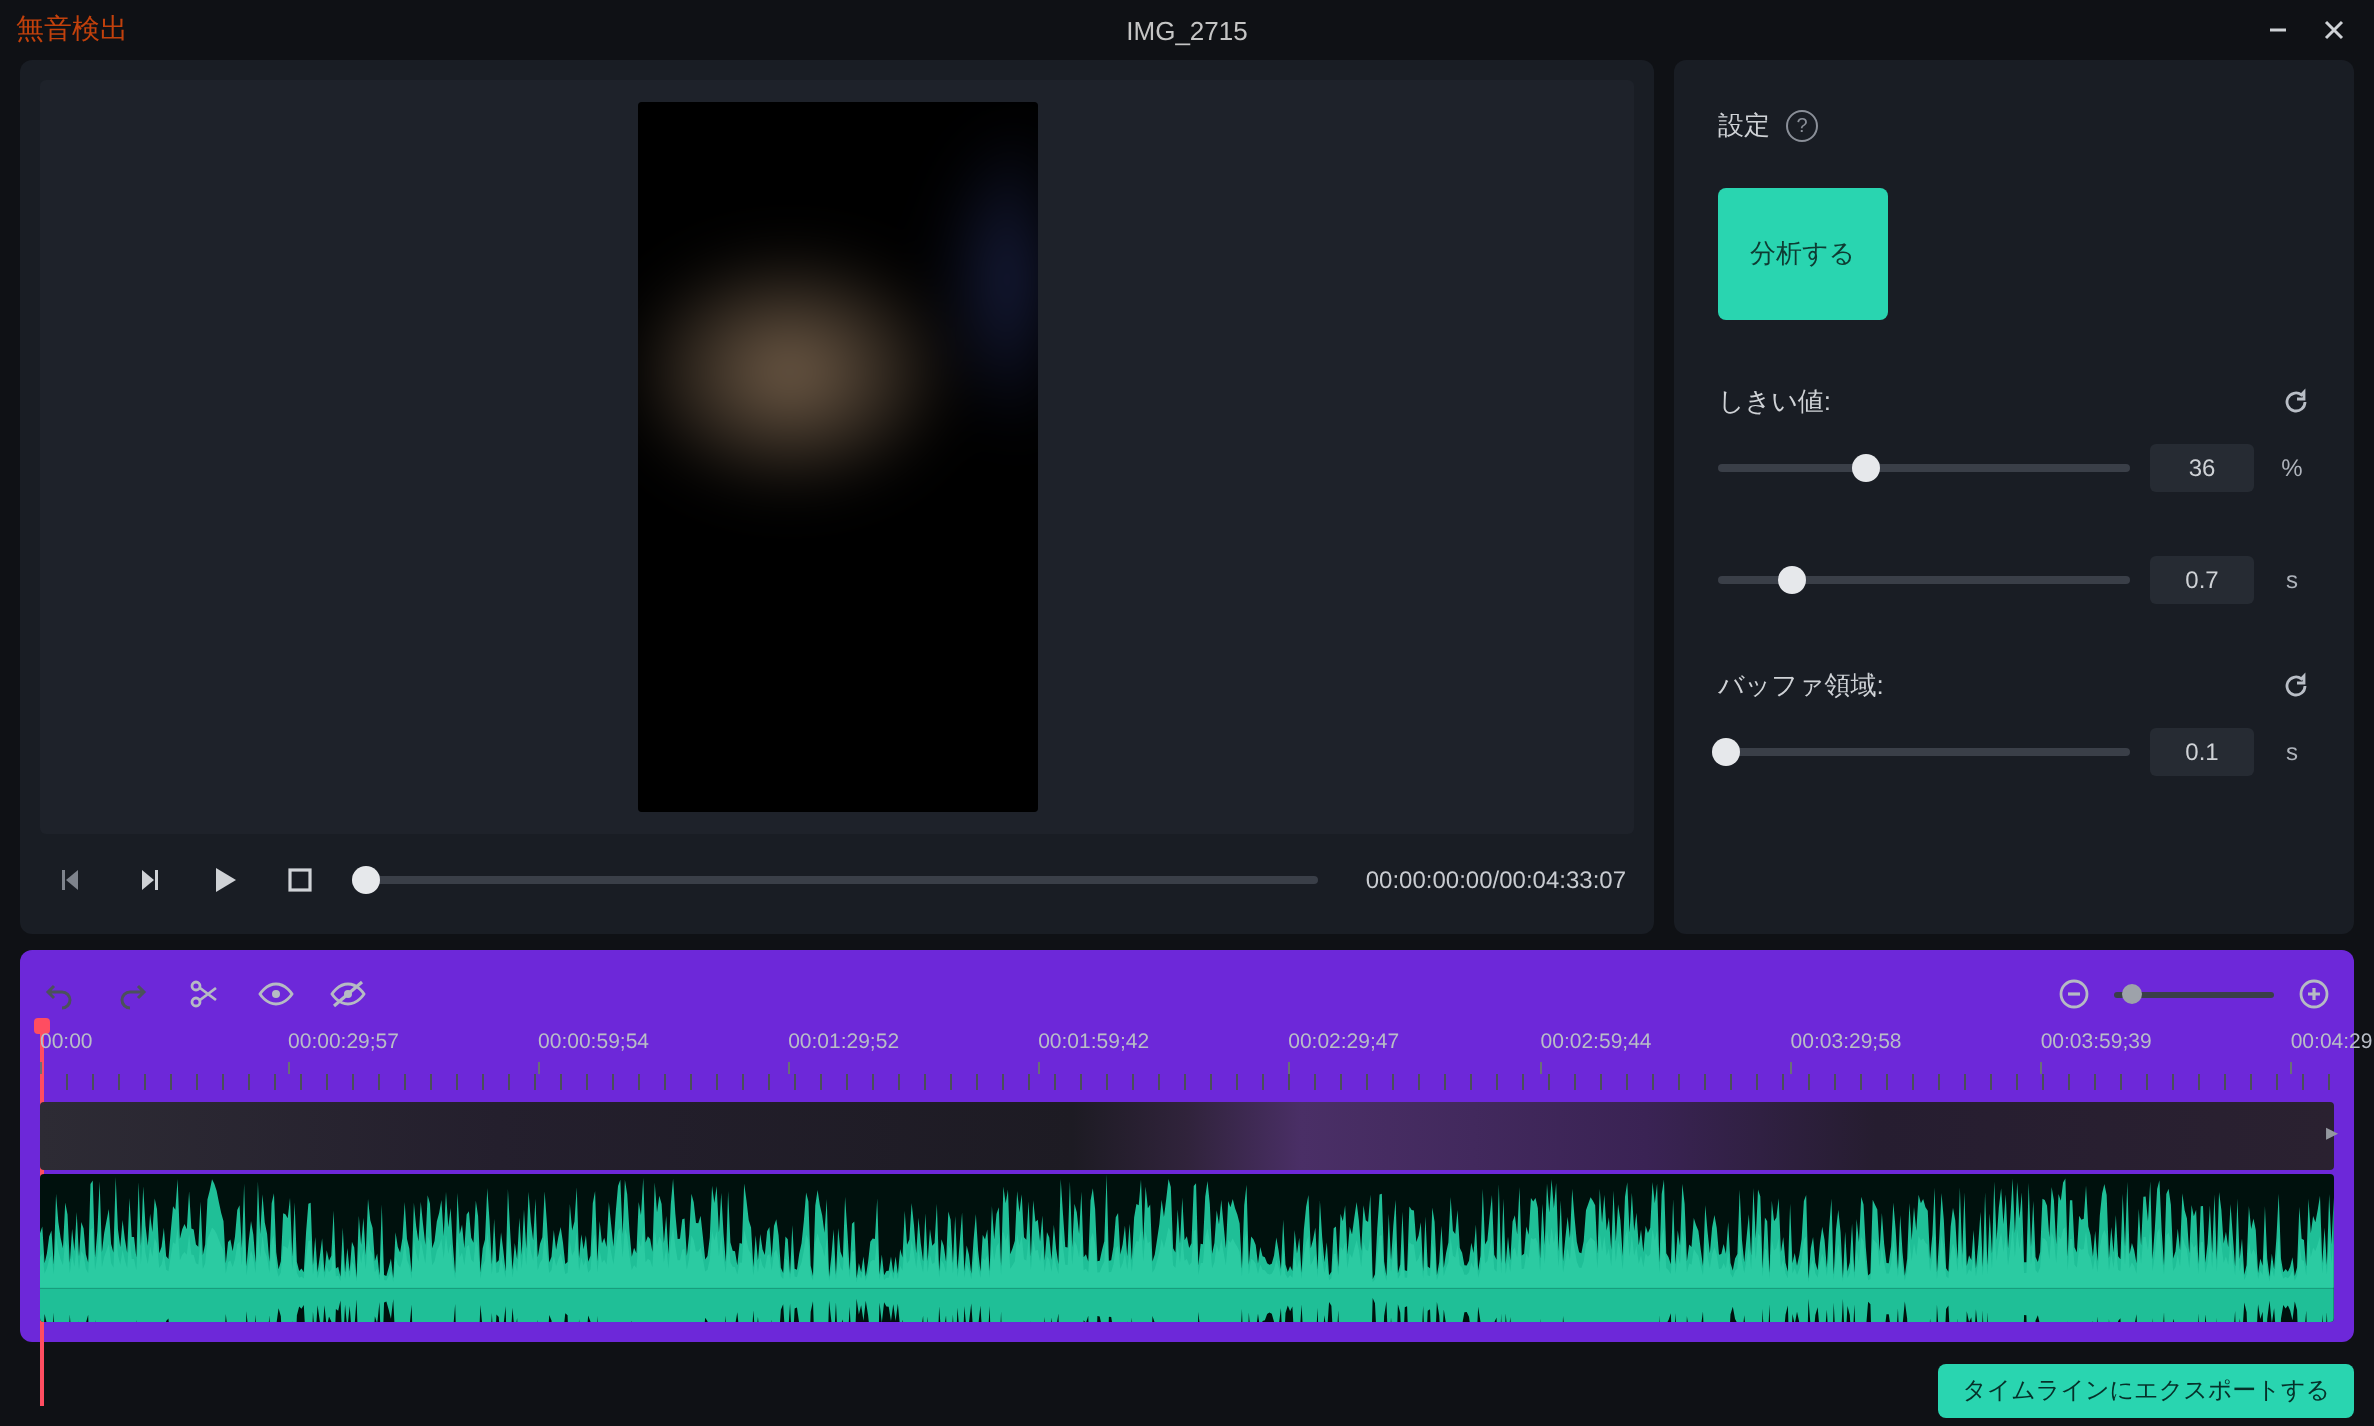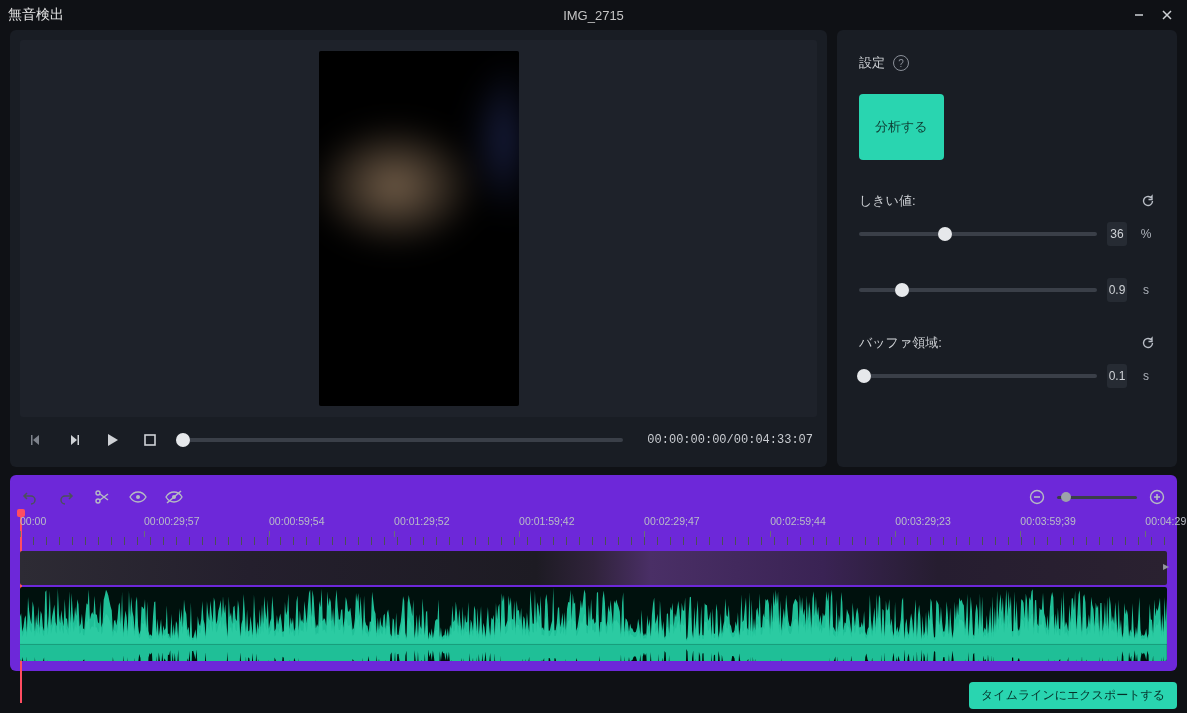--- a/index.html
+++ b/index.html
@@ -6,40 +6,40 @@
   body {
     width: 1187px; height: 713px;
     background: #0f1115;
     font-family: "Segoe UI", Meiryo, sans-serif;
     color: #d0d3d8; font-size: 12px;
     display: flex; flex-direction: column;
     overflow: hidden;
   }
   
   .titlebar { height: 30px; display:flex; align-items:center; padding:0 8px; }
-  .titlebar .title-left  { flex:0 0 auto; font-size:14px; color:#e5e5e5; }
+  .titlebar .title-left  { flex:0 0 auto; font-size:14px; color:#c2410c; }
   .titlebar .title-center{ flex:1; text-align:center; color:#c5c5c5; font-size:13px; }
   .titlebar .win-btn { width:24px; height:24px; display:flex;align-items:center;justify-content:center; color:#cfd2d6; margin-left:4px; }
   
   .main { flex:1; display:grid; grid-template-columns: 1fr 340px; gap:10px; padding:0 10px; }
   .preview-pane, .side-panel { background:#191d24; border-radius:6px; }
   .preview-pane { display:flex; flex-direction:column; padding:10px; }
   .preview-viewport { flex:1; background:#1e222a; border-radius:3px; display:flex; align-items:center; justify-content:center; overflow:hidden; }
   .mock-video {
     width:200px; height:355px; background:#000;
     position:relative; border-radius:2px; overflow:hidden;
   }
   .mock-blur { position:absolute; inset:0;
     background:
       radial-gradient(ellipse 120px 90px at 38% 38%, rgba(220,180,140,.55), rgba(0,0,0,0) 70%),
       radial-gradient(ellipse 60px 100px at 98% 25%, rgba(80,100,210,.35), rgba(0,0,0,0) 80%),
       #000;
     filter: blur(14px);
   }
-  .transport { height:40px; display:flex; align-items:center; gap:14px; padding:6px 4px 0;font-family:Liberation Mono, monospace; }
+  .transport { height:40px; display:flex; align-items:center; gap:14px; padding:6px 4px 0; }
   .t-btn { width:24px; height:24px; display:flex; align-items:center; justify-content:center; }
   .t-slider { flex:1; height:4px; background:#3a3f48; border-radius:4px; position:relative; margin-right:10px;}
   .t-knob { position:absolute; left:0; top:-5px; width:14px;height:14px;border-radius:50%;background:#e6e8eb;}
   .timecode { color:#c9ccd1; font-variant-numeric: tabular-nums; }
 
   
   .side-panel { padding:24px 22px; color:#cfd2d6; }
   .sp-header { display:flex; align-items:center; gap:8px; font-size:13px; margin-bottom:22px;}
   .help-icon { width:16px;height:16px;border-radius:50%;border:1.5px solid #8a8f98;display:inline-flex;align-items:center;justify-content:center;font-size:10px;color:#8a8f98;}
   .analyze-btn {
@@ -48,21 +48,21 @@
     cursor:pointer;
   }
   .param { margin-top:32px; }
   .param-row1 { display:flex; justify-content:space-between; align-items:center; margin-bottom:12px;}
   .param-label { font-size:13px; }
   .reset-icn { font-size:14px; color:#b9bec6; cursor:pointer; }
   .param-row2 { display:flex; align-items:center; gap:10px; }
   .hslider { flex:1; height:4px; background:#3a3f48; border-radius:4px; position:relative;}
   .hknob { position:absolute; top:-5px; width:14px;height:14px;border-radius:50%;background:#e6e8eb;}
   .valbox {
-    width:20px; height:24px; background:#262b33; border-radius:3px;
+    width:52px; height:24px; background:#262b33; border-radius:3px;
     display:flex; align-items:center; justify-content:center; font-size:12px;
   }
   .unitbox { width:18px;text-align:center;color:#aeb3bb;font-size:12px;}
 
   
   .timeline-wrap { padding:8px 10px 6px; }
   .timeline { background:#6d28d9; border-radius:6px; padding:8px 10px 10px;}
   .tl-toolbar { height:28px; display:flex; align-items:center; gap:16px;}
   .tl-left { display:flex; gap:16px;}
   .tl-right{ margin-left:auto; display:flex;gap:10px;align-items:center;}
@@ -171,21 +171,21 @@
         <div class="valbox">36</div>
         <div class="unitbox">%</div>
       </div>
     </div>
 
     <div class="param">
       <div class="param-row2">
         <div class="hslider">
             <div class="hknob" id="k-min" style="left: calc(18% - 7px);"></div>
           </div>
-        <div class="valbox">0.9</div>
+        <div class="valbox">0.7</div>
         <div class="unitbox">s</div>
       </div>
     </div>
 
     <div class="param">
       <div class="param-row1">
         <span class="param-label">バッファ領域:</span>
         <span class="reset-icn">
           <svg width="14" height="14" viewBox="0 0 14 14">
               <path d="M11.5 7a4.5 4.5 0 1 1-1.8-3.6L11 2v3.5H7.5" fill="none" stroke="#b9bec6" stroke-width="1.4"></path>
@@ -260,21 +260,21 @@
     <div class="ruler" id="ruler">
       <div class="minor-ticks"></div>
       <div class="playhead"></div>
     <div class="tick first" style="left: 0%;">00:00</div>
         <div class="tick" style="left: 10.9%;">00:00:29;57</div>
         <div class="tick" style="left: 21.8%;">00:00:59;54</div>
         <div class="tick" style="left: 32.7%;">00:01:29;52</div>
         <div class="tick" style="left: 43.6%;">00:01:59;42</div>
         <div class="tick" style="left: 54.5%;">00:02:29;47</div>
         <div class="tick" style="left: 65.5%;">00:02:59;44</div>
-        <div class="tick" style="left: 76.4%;">00:03:29;23</div>
+        <div class="tick" style="left: 76.4%;">00:03:29;58</div>
         <div class="tick" style="left: 87.3%;">00:03:59;39</div>
         <div class="tick" style="left: 98.2%;">00:04:29</div>
       </div>
 
     <div class="tracks">
       <div class="vid-track"></div>
       <div class="aud-track">
         <svg class="aud-svg" id="wave" preserveAspectRatio="none" viewBox="0 0 1000 100">
             <path d="M0 50 L0 25.83930478035329 L1 22.897949068822907 L2 38.910641706275214 L3 34.648465561888116 L4 27.2086705299462 L5 24.60808224001229 L6 39.48909928470802 L7 8.620454958028603 L8 20.89831832492239 L9 27.866238227603084 L10 32.41227273115042 L11 12.446278676792502 L12 17.618189710872805 L13 38.73850511970294 L14 23.88599804475495 L15 33.5730347380824 L16 16.569853696122202 L17 35.89681407272146 L18 20.977230872079776 L19 23.805626202830624 L20 35.01001019765505 L21 38.59796290295555 L22 4.306460680006801 L23 2.8228819372288 L24 36.35561102873476 L25 24.92158601143486 L26 3.1978466027586236 L27 33.95141150838863 L28 25.63276439281599 L29 20.38536429377165 L30 15.287634430676661 L31 30.51585872704431 L32 34.17849494791106 L33 1.3107620213067008 L34 24.1843495166954 L35 31.92798464513079 L36 20.046776519458245 L37 28.356850272935063 L38 34.352857795884255 L39 10.424469261167367 L40 27.427911799946948 L41 27.44683086299014 L42 36.367199669064036 L43 3.4944684541169124 L44 31.315960195726895 L45 5.317720863802968 L46 22.688139432583394 L47 31.33170545055702 L48 17.326301640384457 L49 25.299554812202498 L50 10.720329742879358 L51 15.224064906811115 L52 34.5323709750392 L53 31.69429087628396 L54 23.414501934382958 L55 35.89437043129337 L56 37.038753241321636 L57 24.916863449413302 L58 14.095554314437834 L59 15.548030323610234 L60 2.1392050679777483 L61 28.2721784804538 L62 24.045116500043846 L63 21.829071777667686 L64 24.098207311308215 L65 7.527166273933517 L66 23.72590950838958 L67 24.2180227027218 L68 30.744036346147215 L69 31.745690288816864 L70 11.940457205782828 L71 35.26917163383567 L72 30.765832486518683 L73 11.117606815851019 L74 7.176628598399432 L75 2.3258912091849737 L76 4.275141482009964 L77 7.317549963509947 L78 12.332179222607571 L79 16.955449364075648 L80 20.569487020746816 L81 38.95321981227487 L82 29.665717682458872 L83 28.515625253208565 L84 33.65766651341759 L85 27.358661736981098 L86 15.698888622862725 L87 13.614326501799525 L88 32.29550920573472 L89 4.160614670663811 L90 40.19179959052737 L91 29.255815432252476 L92 20.5092742265811 L93 26.390805411447744 L94 38.638884715239435 L95 3.2799176216201005 L96 26.14591028852976 L97 8.827414652254106 L98 21.127320936183157 L99 25.996244296904653 L100 38.29859328297367 L101 12.77711579565242 L102 8.354328938096799 L103 34.09124142986401 L104 41.47242293633661 L105 37.99426268309046 L106 17.08437664516981 L107 17.601810532183862 L108 19.299438968342443 L109 10.37867798199526 L110 36.122729575389606 L111 12.338694679266297 L112 38.37678878908547 L113 42.24681250995779 L114 41.21530579567105 L115 42.845647363104874 L116 25.30377234264622 L117 13.022125642573819 L118 12.583150754182242 L119 39.89812718576956 L120 27.466892250919923 L121 42.78182514730696 L122 35.74873460913429 L123 28.00747576797824 L124 42.78081464598764 L125 33.29543741882444 L126 37.85909734705101 L127 35.659830133445624 L128 15.910409542722348 L129 41.17531383651519 L130 40.39146486355948 L131 44.82846362872789 L132 23.342308066900326 L133 42.99028721812833 L134 32.29540912160325 L135 42.49380091613233 L136 29.554081782657533 L137 32.082367148673214 L138 45.23893104439957 L139 18.24846549750155 L140 30.85562581824769 L141 19.11597693014179 L142 35.266467950831334 L143 10.805228062478292 L144 20.20562070111475 L145 23.530892551374514 L146 37.956921599093775 L147 34.68862395868249 L148 44.095985539268 L149 13.239427475314784 L150 43.99623191396626 L151 44.41423887970046 L152 40.89383536095403 L153 36.864872704266254 L154 45.4288406406616 L155 25.39048192112476 L156 31.827498025837638 L157 34.20579265497297 L158 27.861352502049478 L159 12.235480384483068 L160 28.32101219273617 L161 32.49478051414111 L162 42.964245765063495 L163 12.495556380589278 L164 22.750009181604067 L165 29.393256747346037 L166 12.084596774588128 L167 21.990509067623695 L168 30.883393660228307 L169 9.243773607056575 L170 12.842801457283407 L171 32.40364955884978 L172 29.159362891435183 L173 20.665619976864498 L174 16.975354697654673 L175 11.288038974049293 L176 27.02702855878791 L177 7.765041620776877 L178 23.1961403224199 L179 14.801285906173725 L180 30.892788341726497 L181 43.30359690020225 L182 8.173445112889823 L183 26.105895725820847 L184 22.00700173088465 L185 32.34741890287487 L186 17.653162966413724 L187 16.185753940359078 L188 27.770001148572973 L189 29.958684082448723 L190 11.498675384067724 L191 18.402777105109827 L192 42.911408820448244 L193 32.40575867583835 L194 28.55125798121247 L195 6.112787768425633 L196 20.53771831133513 L197 39.42918972591323 L198 19.55443564523904 L199 38.74532606394017 L200 37.605369409774944 L201 25.3560286265277 L202 33.38854344070553 L203 42.38711471412392 L204 6.489117253538339 L205 25.415763081259986 L206 41.72764322866958 L207 30.05459552071373 L208 37.19211420412727 L209 19.07481361733698 L210 35.32239014549289 L211 15.339224963201573 L212 32.538054826122526 L213 7.743211440268631 L214 20.901595213140556 L215 28.855443445713846 L216 10.821455505211766 L217 36.29868525650366 L218 30.417661896332152 L219 27.560691168932227 L220 7.528621177413022 L221 21.347962704854314 L222 38.554244755505025 L223 36.10380707614448 L224 24.369226910839437 L225 32.97809136607921 L226 27.361501498936814 L227 23.05232285607226 L228 29.818343703095387 L229 39.275672161713366 L230 38.372079584112825 L231 13.045872338499613 L232 24.67647221146668 L233 20.722140508932636 L234 5.815826930950074 L235 36.6868223703549 L236 26.298254102635326 L237 32.7724609137031 L238 26.699089211780766 L239 38.29062073851715 L240 35.62379913134404 L241 12.770819753895225 L242 7.370806347889825 L243 38.077613939180296 L244 20.543729361448484 L245 30.28361666702414 L246 27.84367354942247 L247 31.81409246999453 L248 12.18624569134824 L249 22.063942122839634 L250 31.736833400782203 L251 16.465886618536643 L252 5.2703172791143515 L253 2.4981184591764602 L254 26.123300738320886 L255 2.532585695356282 L256 8.872825089425255 L257 24.92610935049822 L258 36.02191492030205 L259 32.15672734918781 L260 34.598733219441705 L261 12.212563664871013 L262 17.895268370734 L263 1.60463901805511 L264 29.897408725213182 L265 27.138796774723733 L266 28.316062908915093 L267 33.85617711569205 L268 3.675180116088562 L269 16.71251272119835 L270 9.474893383751194 L271 13.052096453319429 L272 30.06606931372243 L273 18.237147872328833 L274 34.9234100961189 L275 13.161376387925024 L276 2.099066483039195 L277 17.443926935597723 L278 28.284156335149056 L279 28.270027570431946 L280 19.776476986976135 L281 19.40539141969645 L282 35.61223706068848 L283 26.496975485527027 L284 8.63995238979303 L285 12.317242930164625 L286 21.379117900629492 L287 21.464075254609444 L288 18.16831520801218 L289 27.20037922592061 L290 37.31723904084589 L291 35.80232716784758 L292 27.716549405204997 L293 5.137068887307613 L294 12.652643933373078 L295 5.239431310693597 L296 25.354411024902134 L297 8.148601677222501 L298 25.900182559082374 L299 38.236872862190225 L300 7.38610314408885 L301 29.884039468933093 L302 33.44472364354236 L303 33.702586179223346 L304 39.731514104390115 L305 30.066769922053542 L306 30.366947502119203 L307 4.17664276908895 L308 11.55972074173821 L309 20.20876241251898 L310 23.347086444428584 L311 40.51231505783236 L312 26.668471581013065 L313 37.75472792657257 L314 26.118410982440512 L315 32.82069605500443 L316 35.272811137019445 L317 24.926168774622596 L318 23.127459086873287 L319 36.55792997423845 L320 22.668773970296535 L321 19.696214120700926 L322 26.73525812561425 L323 40.84839436217004 L324 43.16292910575035 L325 27.245278395985324 L326 28.482984418915905 L327 43.45718808884262 L328 22.218377447358133 L329 41.34114306510958 L330 41.765621938450884 L331 34.78672339631804 L332 30.142585883592314 L333 20.619127544351233 L334 8.021933645435794 L335 11.997979962468719 L336 39.99558562176867 L337 44.4961256212799 L338 13.726262915919754 L339 6.949525639501886 L340 13.60513907924765 L341 17.932962827472046 L342 25.60402706181112 L343 10.94794552938891 L344 44.789299904442956 L345 35.882372600726654 L346 24.039917183330253 L347 43.95792805850806 L348 23.551233509714145 L349 33.91256907043886 L350 36.602885728119794 L351 9.893965651833454 L352 25.220724549449404 L353 41.981239001553 L354 21.732102943484172 L355 20.688290626572886 L356 45.58670776835399 L357 38.799074077639986 L358 42.82501523869534 L359 36.011298431707225 L360 44.7082487490971 L361 38.51080042207802 L362 29.555817848256037 L363 28.136558245020325 L364 28.32700074218653 L365 10.574984755644856 L366 43.90464107570615 L367 35.12090784253675 L368 44.114666684484895 L369 42.27981136850264 L370 42.168462745537525 L371 35.9508444547448 L372 43.17885584968154 L373 35.94692733813093 L374 43.44594775340434 L375 32.73859587881661 L376 36.432706036558876 L377 15.990995888546841 L378 30.7959693160513 L379 28.52220305211986 L380 12.604959816685643 L381 22.04451534423632 L382 34.52364249708024 L383 19.046644635777497 L384 30.305362219967666 L385 38.155358182150984 L386 17.07577619216289 L387 37.87828428561986 L388 23.98363621838614 L389 31.264896651951968 L390 30.064766091263333 L391 13.007462678920668 L392 42.28331524252489 L393 28.404307242824295 L394 31.320351678715348 L395 38.28623703655213 L396 16.328544105959892 L397 19.967510587661682 L398 38.789154245994325 L399 18.28087260209245 L400 41.65511269124596 L401 29.333837534715922 L402 16.727269040323115 L403 42.359965796631144 L404 31.163050346836577 L405 35.23416614436443 L406 43.507198204789354 L407 28.798328820443622 L408 17.453707404737365 L409 33.48819855898462 L410 42.511171007863176 L411 26.51681874296568 L412 28.5111415632409 L413 24.177810756711537 L414 42.302931271652675 L415 13.993155698637139 L416 28.588229422878623 L417 17.420914057741747 L418 14.516581141236756 L419 40.051025093108755 L420 5.4114575928379836 L421 12.729172196377448 L422 6.770670221594756 L423 35.033287393310104 L424 32.37396756728525 L425 29.134251051966274 L426 7.398108632888707 L427 16.654235489958552 L428 8.879998167212271 L429 27.609499847253314 L430 28.66052661629346 L431 11.906228385083018 L432 35.93206451423263 L433 11.458046628275149 L434 20.77276396415532 L435 19.954145705160716 L436 29.435759323203886 L437 18.085108284391733 L438 37.67346581840939 L439 25.2548679087459 L440 27.72628058126589 L441 37.410417902456025 L442 22.12014930288656 L443 32.54194461769032 L444 39.216394397070275 L445 2.1578728733352577 L446 17.57219961175376 L447 31.879750833413716 L448 32.06129767739641 L449 3.1839754263412416 L450 31.928395450035808 L451 12.990464547643256 L452 16.670967217745186 L453 26.066900587045716 L454 7.654176318572617 L455 36.24042399749827 L456 35.0125707600457 L457 38.15704897079497 L458 11.557962406928112 L459 6.169179534606393 L460 15.378986862405995 L461 38.07632005852011 L462 37.8429744115073 L463 33.180667739162146 L464 29.33165558882805 L465 0.13455109462559278 L466 37.819425085754204 L467 37.6141449776002 L468 31.61738898725583 L469 18.832467758058602 L470 16.963391225251144 L471 35.0419840239654 L472 30.67855470148674 L473 22.4867040168821 L474 35.827346382001146 L475 21.692533554731675 L476 37.489144291299226 L477 18.956970717999376 L478 13.063114611794035 L479 13.617385346875935 L480 2.439089043422314 L481 29.081093024989286 L482 5.478930206443209 L483 14.923288781430962 L484 13.328640157513377 L485 38.09755152121758 L486 35.10103612183934 L487 28.561503461747634 L488 21.75365366578405 L489 11.279066860356927 L490 18.737717771006807 L491 10.870952711552818 L492 2.19917266660363 L493 5.627712416009544 L494 32.416552471007954 L495 34.268074057183185 L496 15.384066829579929 L497 30.324801609904636 L498 10.277886581205422 L499 28.85345821931419 L500 27.193162433289757 L501 32.30321580944748 L502 30.209819489142024 L503 5.185788297604205 L504 4.050548526137462 L505 39.862334117530025 L506 30.455817373817 L507 30.601178665357445 L508 9.866398025526166 L509 3.0107117334686535 L510 13.060442356422286 L511 34.72315172535253 L512 30.028973426872877 L513 15.822626970752964 L514 21.961824047986223 L515 11.255612247030705 L516 22.086963537697716 L517 32.41717202164433 L518 11.822819801323377 L519 14.534728046122481 L520 10.952521276578722 L521 14.903537228992448 L522 17.60606599667257 L523 21.549324186215227 L524 41.17302205823238 L525 13.642787695575109 L526 4.685142896824473 L527 39.5826713651834 L528 27.200320768011608 L529 28.42497807189124 L530 30.930464685960434 L531 39.02083643036228 L532 31.834956627155186 L533 35.8921104694116 L534 36.28503254186536 L535 38.92678352175405 L536 39.60136609930801 L537 39.11562621504778 L538 35.58201250130067 L539 27.699829534967133 L540 33.47887363322073 L541 41.45902962571242 L542 19.8701493079553 L543 39.44662057259242 L544 42.72128308489345 L545 40.13431177794048 L546 42.242601541292174 L547 24.428180447806515 L548 34.706002586423644 L549 27.808977605687886 L550 43.05611904856207 L551 24.220326979631217 L552 14.17063778815698 L553 9.180640673516038 L554 32.36974349178949 L555 28.643676287075387 L556 23.368543871077676 L557 41.58197130603553 L558 11.5023616757071 L559 27.705291343248074 L560 38.4210718908607 L561 29.73825572805944 L562 44.18659471535266 L563 42.56833326574984 L564 23.628389070876707 L565 22.92068653288822 L566 40.50800417263205 L567 17.27629877697207 L568 20.555551765657416 L569 13.669332570345794 L570 34.979620264482065 L571 22.953807687562563 L572 26.391496764951075 L573 18.999309560570758 L574 12.224671936672344 L575 20.33468074405777 L576 33.47461994954922 L577 13.652254793257768 L578 20.14361628314636 L579 20.972315313045858 L580 8.925654613708033 L581 45.886140155784375 L582 43.65597770684924 L583 23.79717952712125 L584 8.927149078626726 L585 8.59748342636469 L586 38.10975594993967 L587 44.54069356248628 L588 17.285276030308665 L589 37.482819105451206 L590 22.40305213305524 L591 11.261354539735116 L592 43.24392482750433 L593 39.57130249507878 L594 16.359277806022902 L595 41.95325286660517 L596 42.33211528697328 L597 14.176821277507962 L598 15.723388882307972 L599 15.922132141630584 L600 29.592934679685232 L601 26.960466657404538 L602 21.058045960164762 L603 42.490925854138574 L604 18.497607452651003 L605 40.3552018254037 L606 41.08826980270951 L607 14.587596388919131 L608 20.82536411138657 L609 44.15633001257679 L610 38.45912927730318 L611 22.563959327996635 L612 40.9001947892843 L613 34.43123939926127 L614 29.858532473804672 L615 10.014224594322954 L616 24.731432411612538 L617 26.175102113894283 L618 15.725989834229146 L619 32.287850797685756 L620 34.27883909684296 L621 39.77844807680184 L622 39.840603650360634 L623 37.80571955160462 L624 29.936790754580823 L625 34.47072116105008 L626 22.062745561699103 L627 42.11611080729322 L628 35.61349419891742 L629 6.418528546585428 L630 30.774906009613172 L631 28.88057733986865 L632 18.582812942840885 L633 9.111020421147593 L634 35.25527865784488 L635 37.43842302339886 L636 4.338596943126234 L637 39.05381551280291 L638 10.647495335135758 L639 39.21423048422153 L640 27.243990950411362 L641 37.68001145835866 L642 20.67474206621201 L643 17.97695929464198 L644 26.404300161351397 L645 5.669801843942075 L646 35.516803812675185 L647 34.820225896197556 L648 22.840462161328198 L649 26.50279557368281 L650 10.435542528532373 L651 11.998116936448852 L652 10.493091301522362 L653 14.851314489714554 L654 36.87390499080525 L655 13.010930680842563 L656 30.95631824239437 L657 4.124635696295897 L658 16.76329218127708 L659 2.299756192276263 L660 14.954872045603047 L661 3.875027549323576 L662 33.60634621021667 L663 11.448179175027377 L664 38.0416804944622 L665 27.871347381062495 L666 18.62295748522861 L667 27.918271067877257 L668 6.474628503646507 L669 18.905866903837296 L670 29.532661148222793 L671 34.079310076821336 L672 34.53801012178481 L673 29.252509312696542 L674 15.761085790541287 L675 12.924290228789438 L676 10.182260717719686 L677 11.701223770191902 L678 13.61262142709834 L679 34.6106573471696 L680 6.44674255515163 L681 21.258552514589425 L682 8.998434585201167 L683 24.641566704149504 L684 18.805785827513382 L685 33.07681033677464 L686 7.23781822203901 L687 29.387275267300446 L688 13.137370381310816 L689 20.137631432691403 L690 35.78412067176142 L691 10.029408892352762 L692 3.633107478295372 L693 25.479687863333044 L694 8.215044225285311 L695 24.86326461861283 L696 16.903393453871736 L697 31.114079180310824 L698 24.146078583686478 L699 33.984126869104934 L700 22.557075316464914 L701 25.68582657537932 L702 23.441293032200058 L703 3.4495452235729474 L704 12.730759474876422 L705 4.110781166461308 L706 38.4492033976138 L707 8.665367313353833 L708 2.424330046182952 L709 34.578787381139435 L710 36.33529766797221 L711 39.29343724052899 L712 10.931867134193148 L713 39.293355240996775 L714 24.474004210821807 L715 31.261799565540667 L716 4.30398786392756 L717 12.97764785359309 L718 37.97847462921264 L719 30.75786042046573 L720 31.878977180860534 L721 19.198336478195245 L722 22.37764965548554 L723 24.756013319727785 L724 32.69327131012988 L725 40.08797801322965 L726 13.529038189461176 L727 25.013682357087742 L728 34.519779475447706 L729 23.233004910696 L730 17.86536358040103 L731 23.46955026934608 L732 35.204561925347036 L733 34.92222616232705 L734 30.515705259703523 L735 34.804051262898376 L736 20.964006234952375 L737 38.8054572629536 L738 42.1071685597004 L739 36.785456618703044 L740 34.867111572196286 L741 6.737339049239871 L742 28.788878690485348 L743 38.43093444610258 L744 27.711134937463548 L745 17.567092714046964 L746 35.493670534604775 L747 6.149525287095699 L748 28.06940595855063 L749 6.783847859943123 L750 9.759710226320493 L751 41.15059514376589 L752 18.939103061843156 L753 20.59066443267157 L754 43.0578711783741 L755 11.682800385809458 L756 20.63062369132238 L757 18.91291522439164 L758 10.523448157240821 L759 34.02885411928398 L760 27.49837874778534 L761 38.6812275056374 L762 42.62090174682311 L763 12.810915141886824 L764 38.91944853370195 L765 34.48647827765731 L766 39.96474916045361 L767 35.29709360704028 L768 28.391183923972587 L769 11.823352293324298 L770 9.140287567264338 L771 45.52096971641517 L772 32.383174598674515 L773 27.514170970838677 L774 38.57735476644123 L775 41.943184089395785 L776 30.2236269566973 L777 22.957612592199485 L778 28.669866920737014 L779 40.84451279109644 L780 23.56038345621795 L781 10.723580559344 L782 43.88049913474072 L783 24.225353795173202 L784 15.574508211933619 L785 25.38209171467747 L786 45.48137464240451 L787 25.035872042091675 L788 42.47373956494813 L789 38.48912331662852 L790 21.593608735864848 L791 43.06708680746232 L792 19.59961705549892 L793 29.67452349584682 L794 9.952888641690897 L795 13.290249363615317 L796 31.999641054885018 L797 44.27245893783083 L798 43.25289713712238 L799 11.237951220829373 L800 13.361943446255275 L801 15.469814369822288 L802 33.529003009999684 L803 16.969719054974092 L804 30.46720662047865 L805 38.814732744939796 L806 38.880913663008066 L807 31.559677229505024 L808 12.478586417342179 L809 24.13669750781045 L810 41.37736011321639 L811 17.89469350028739 L812 34.0809300778772 L813 44.39318210528236 L814 37.09751466145609 L815 12.636720894427938 L816 28.763821944401265 L817 14.392456219337298 L818 24.79380286879774 L819 9.072592241297357 L820 12.746413435853427 L821 10.935739977992597 L822 14.453705029961597 L823 16.04971297895345 L824 37.04988404928588 L825 26.58020200380863 L826 5.931282261692942 L827 43.01039524900108 L828 28.20026417917668 L829 8.287769010021456 L830 19.891259883872998 L831 41.124605340715824 L832 42.620218930785434 L833 22.905184017089024 L834 14.677185896090869 L835 20.28739049894733 L836 37.085615318093126 L837 5.751604506242792 L838 35.27932559592906 L839 8.008770429114684 L840 40.13680966206865 L841 35.37520082432917 L842 37.49746223937722 L843 24.438373901700107 L844 41.074084756098244 L845 30.7167306262454 L846 16.407056190272954 L847 40.529005303592115 L848 7.917162079761674 L849 39.7039609215222 L850 17.16151525045977 L851 34.68883116188781 L852 3.3006211772023093 L853 28.813287615116998 L854 14.451977653525766 L855 6.158298120938625 L856 21.911699322906795 L857 8.828971559330547 L858 32.439286515346055 L859 19.334189542737576 L860 1.9105871359815083 L861 25.7398598125205 L862 3.5197411706086186 L863 19.425429881478852 L864 7.913688728666244 L865 38.49121003476378 L866 38.43020149459386 L867 3.79779388086466 L868 31.755602296278642 L869 11.674572119988895 L870 36.17944970228278 L871 38.375982661888855 L872 34.01525333163403 L873 10.74257076285484 L874 11.344891938211738 L875 13.802615027467603 L876 27.571015337950293 L877 5.6971893681186 L878 11.496962962897697 L879 30.63885332331873 L880 8.716726399672346 L881 11.695373909423601 L882 3.751507663148537 L883 2.014821604066981 L884 35.92567528343781 L885 11.456005881150027 L886 11.432620262308085 L887 31.907883295203032 L888 34.21084402302606 L889 18.185578925981353 L890 19.972749355290574 L891 19.52141850964424 L892 4.982910109337503 L893 22.848968786899952 L894 26.70913598702487 L895 36.08311295006791 L896 24.700390507308274 L897 37.90522370477462 L898 18.23622505249912 L899 8.453247231108499 L900 4.405688286857313 L901 9.105061285870839 L902 36.73123733290409 L903 23.11729214587315 L904 34.272510569742394 L905 17.88033171525764 L906 35.88690327685161 L907 37.117485620897426 L908 8.608724794265008 L909 31.653100092627493 L910 3.361575120453928 L911 34.832685646706594 L912 30.029877092997676 L913 33.21743155718624 L914 38.88420454265752 L915 15.194516306026777 L916 31.143184259126187 L917 9.925013017457687 L918 9.826138636481389 L919 20.437227681169603 L920 3.207565600039395 L921 37.05928908798373 L922 23.76154114112345 L923 6.527874846900062 L924 2.7545014728413904 L925 24.954843492220487 L926 39.75998749658242 L927 8.719216865254523 L928 6.418360202273767 L929 13.38012008495106 L930 36.84458265473461 L931 33.69070994648945 L932 23.736989020950574 L933 33.239824372643426 L934 8.394737496624167 L935 15.775724237111625 L936 19.41674815213509 L937 34.592027837004835 L938 13.556340749216211 L939 18.463417535165938 L940 15.63134965497283 L941 39.17722349103868 L942 14.029529204366064 L943 13.975455060383368 L944 38.71421420007323 L945 30.27683433644136 L946 13.609910202237273 L947 34.56385079059808 L948 8.826419809234345 L949 37.35976039940961 L950 7.882378037201676 L951 15.537341325048402 L952 30.329682403205474 L953 25.184999856031794 L954 31.970208927909493 L955 13.074412304203612 L956 27.014917181452674 L957 40.290246990893486 L958 10.615582435509992 L959 37.091089811487464 L960 28.171376070858372 L961 43.97049126946719 L962 39.71152015322609 L963 13.996687450786887 L964 24.0074795711975 L965 19.391777394474758 L966 24.466856095976333 L967 43.17039578371721 L968 36.78632855072333 L969 39.99118291589515 L970 13.932801951209989 L971 36.79995449991485 L972 44.758501002120695 L973 34.76090256788011 L974 41.50988077357036 L975 27.848895785310194 L976 8.634199651418122 L977 36.99577537255456 L978 42.87887518074676 L979 41.40456358822998 L980 42.668314006006725 L981 40.481062799042384 L982 36.25671588857371 L983 44.440593730387 L984 40.72168584581174 L985 14.306132650403349 L986 28.21344618073837 L987 28.78240369896936 L988 40.37038909398674 L989 10.786713010925169 L990 25.80109770276155 L991 18.358498659228268 L992 20.988869685746565 L993 15.64106421486101 L994 9.440222729215556 L995 38.833025626542565 L996 23.339408907707206 L997 39.701366140885476 L998 8.670985134983006 L999 30.678344117867475 L1000 10.29253278417925 L1000 50 Z" fill="#1fbf97"></path>
             <path d="M0 50 L0 74.16069521964671 L1 77.10205093117709 L2 61.089358293724786 L3 65.35153443811188 L4 72.7913294700538 L5 75.3919177599877 L6 60.51090071529198 L7 91.3795450419714 L8 79.10168167507761 L9 72.13376177239692 L10 67.58772726884958 L11 87.5537213232075 L12 82.3818102891272 L13 61.26149488029706 L14 76.11400195524504 L15 66.4269652619176 L16 83.43014630387779 L17 64.10318592727853 L18 79.02276912792023 L19 76.19437379716938 L20 64.98998980234495 L21 61.40203709704445 L22 95.69353931999319 L23 97.1771180627712 L24 63.64438897126524 L25 75.07841398856513 L26 96.80215339724137 L27 66.04858849161137 L28 74.36723560718401 L29 79.61463570622834 L30 84.71236556932334 L31 69.4841412729557 L32 65.82150505208894 L33 98.6892379786933 L34 75.81565048330461 L35 68.07201535486921 L36 79.95322348054175 L37 71.64314972706494 L38 65.64714220411575 L39 89.57553073883264 L40 72.57208820005306 L41 72.55316913700986 L42 63.632800330935964 L43 96.50553154588309 L44 68.68403980427311 L45 94.68227913619702 L46 77.3118605674166 L47 68.66829454944298 L48 82.67369835961554 L49 74.7004451877975 L50 89.27967025712064 L51 84.77593509318888 L52 65.4676290249608 L53 68.30570912371604 L54 76.58549806561705 L55 64.10562956870663 L56 62.961246758678364 L57 75.0831365505867 L58 85.90444568556217 L59 84.45196967638977 L60 97.86079493202226 L61 71.7278215195462 L62 75.95488349995615 L63 78.17092822233232 L64 75.90179268869178 L65 92.47283372606648 L66 76.27409049161042 L67 75.7819772972782 L68 69.25596365385279 L69 68.25430971118314 L70 88.05954279421718 L71 64.73082836616433 L72 69.23416751348131 L73 88.88239318414898 L74 92.82337140160057 L75 97.67410879081503 L76 95.72485851799004 L77 92.68245003649005 L78 87.66782077739242 L79 83.04455063592435 L80 79.43051297925318 L81 61.04678018772513 L82 70.33428231754112 L83 71.48437474679143 L84 66.34233348658242 L85 72.6413382630189 L86 84.30111137713727 L87 86.38567349820048 L88 67.70449079426528 L89 95.83938532933618 L90 59.80820040947263 L91 70.74418456774752 L92 79.4907257734189 L93 73.60919458855226 L94 61.361115284760565 L95 96.7200823783799 L96 73.85408971147024 L97 91.1725853477459 L98 78.87267906381685 L99 74.00375570309535 L100 61.70140671702633 L101 87.22288420434758 L102 91.6456710619032 L103 65.90875857013599 L104 58.52757706366339 L105 62.00573731690954 L106 82.91562335483019 L107 82.39818946781614 L108 80.70056103165756 L109 89.62132201800475 L110 63.877270424610394 L111 87.6613053207337 L112 61.62321121091453 L113 57.75318749004221 L114 58.78469420432895 L115 57.154352636895126 L116 74.69622765735377 L117 86.97787435742617 L118 87.41684924581776 L119 60.10187281423044 L120 72.53310774908007 L121 57.21817485269304 L122 64.25126539086571 L123 71.99252423202176 L124 57.21918535401236 L125 66.70456258117557 L126 62.14090265294899 L127 64.34016986655438 L128 84.08959045727765 L129 58.82468616348481 L130 59.60853513644052 L131 55.17153637127211 L132 76.65769193309967 L133 57.00971278187167 L134 67.70459087839674 L135 57.50619908386767 L136 70.44591821734247 L137 67.91763285132679 L138 54.76106895560043 L139 81.75153450249846 L140 69.14437418175231 L141 80.88402306985822 L142 64.73353204916866 L143 89.19477193752171 L144 79.79437929888525 L145 76.4691074486255 L146 62.043078400906225 L147 65.31137604131752 L148 55.904014460732 L149 86.76057252468522 L150 56.00376808603374 L151 55.58576112029954 L152 59.10616463904597 L153 63.135127295733746 L154 54.5711593593384 L155 74.60951807887524 L156 68.17250197416236 L157 65.79420734502703 L158 72.13864749795053 L159 87.76451961551693 L160 71.67898780726384 L161 67.50521948585889 L162 57.035754234936505 L163 87.50444361941072 L164 77.24999081839593 L165 70.60674325265396 L166 87.91540322541186 L167 78.00949093237631 L168 69.11660633977169 L169 90.75622639294343 L170 87.1571985427166 L171 67.59635044115022 L172 70.84063710856482 L173 79.33438002313551 L174 83.02464530234533 L175 88.7119610259507 L176 72.97297144121208 L177 92.23495837922312 L178 76.8038596775801 L179 85.19871409382628 L180 69.1072116582735 L181 56.69640309979775 L182 91.82655488711018 L183 73.89410427417916 L184 77.99299826911535 L185 67.65258109712514 L186 82.34683703358627 L187 83.81424605964092 L188 72.22999885142703 L189 70.04131591755127 L190 88.50132461593228 L191 81.59722289489017 L192 57.088591179551756 L193 67.59424132416166 L194 71.44874201878753 L195 93.88721223157437 L196 79.46228168866487 L197 60.57081027408677 L198 80.44556435476096 L199 61.25467393605983 L200 62.394630590225056 L201 74.6439713734723 L202 66.61145655929447 L203 57.61288528587608 L204 93.51088274646166 L205 74.58423691874002 L206 58.27235677133042 L207 69.94540447928627 L208 62.80788579587273 L209 80.92518638266301 L210 64.67760985450711 L211 84.66077503679843 L212 67.46194517387747 L213 92.25678855973138 L214 79.09840478685945 L215 71.14455655428615 L216 89.17854449478824 L217 63.70131474349634 L218 69.58233810366785 L219 72.43930883106778 L220 92.47137882258698 L221 78.65203729514569 L222 61.445755244494975 L223 63.89619292385552 L224 75.63077308916056 L225 67.02190863392079 L226 72.63849850106318 L227 76.94767714392773 L228 70.1816562969046 L229 60.724327838286634 L230 61.627920415887175 L231 86.9541276615004 L232 75.32352778853331 L233 79.27785949106736 L234 94.18417306904993 L235 63.3131776296451 L236 73.70174589736467 L237 67.2275390862969 L238 73.30091078821923 L239 61.70937926148285 L240 64.37620086865596 L241 87.22918024610478 L242 92.62919365211017 L243 61.922386060819704 L244 79.45627063855152 L245 69.71638333297585 L246 72.15632645057752 L247 68.18590753000547 L248 87.81375430865177 L249 77.93605787716037 L250 68.2631665992178 L251 83.53411338146336 L252 94.72968272088565 L253 97.50188154082355 L254 73.87669926167911 L255 97.46741430464371 L256 91.12717491057475 L257 75.07389064950178 L258 63.97808507969795 L259 67.8432726508122 L260 65.4012667805583 L261 87.78743633512899 L262 82.104731629266 L263 98.39536098194489 L264 70.10259127478682 L265 72.86120322527627 L266 71.68393709108491 L267 66.14382288430795 L268 96.32481988391143 L269 83.28748727880165 L270 90.5251066162488 L271 86.94790354668058 L272 69.93393068627756 L273 81.76285212767117 L274 65.0765899038811 L275 86.83862361207497 L276 97.9009335169608 L277 82.55607306440228 L278 71.71584366485095 L279 71.72997242956805 L280 80.22352301302386 L281 80.59460858030354 L282 64.38776293931153 L283 73.50302451447297 L284 91.36004761020698 L285 87.68275706983538 L286 78.6208820993705 L287 78.53592474539056 L288 81.83168479198781 L289 72.79962077407939 L290 62.68276095915411 L291 64.19767283215242 L292 72.283450594795 L293 94.8629311126924 L294 87.34735606662693 L295 94.76056868930641 L296 74.64558897509787 L297 91.8513983227775 L298 74.09981744091763 L299 61.763127137809775 L300 92.61389685591115 L301 70.1159605310669 L302 66.55527635645764 L303 66.29741382077665 L304 60.268485895609885 L305 69.93323007794646 L306 69.6330524978808 L307 95.82335723091106 L308 88.4402792582618 L309 79.79123758748102 L310 76.65291355557142 L311 59.48768494216764 L312 73.33152841898693 L313 62.24527207342743 L314 73.88158901755949 L315 67.17930394499557 L316 64.72718886298055 L317 75.0738312253774 L318 76.87254091312671 L319 63.44207002576155 L320 77.33122602970346 L321 80.30378587929907 L322 73.26474187438575 L323 59.15160563782996 L324 56.83707089424965 L325 72.75472160401468 L326 71.5170155810841 L327 56.54281191115738 L328 77.78162255264186 L329 58.65885693489042 L330 58.234378061549116 L331 65.21327660368196 L332 69.85741411640768 L333 79.38087245564877 L334 91.9780663545642 L335 88.00202003753128 L336 60.00441437823133 L337 55.5038743787201 L338 86.27373708408024 L339 93.05047436049811 L340 86.39486092075235 L341 82.06703717252796 L342 74.39597293818888 L343 89.0520544706111 L344 55.210700095557044 L345 64.11762739927335 L346 75.96008281666974 L347 56.04207194149194 L348 76.44876649028586 L349 66.08743092956114 L350 63.397114271880206 L351 90.10603434816655 L352 74.7792754505506 L353 58.018760998447 L354 78.26789705651584 L355 79.3117093734271 L356 54.41329223164601 L357 61.200925922360014 L358 57.17498476130466 L359 63.988701568292775 L360 55.2917512509029 L361 61.48919957792198 L362 70.44418215174396 L363 71.86344175497968 L364 71.67299925781347 L365 89.42501524435514 L366 56.09535892429385 L367 64.87909215746325 L368 55.885333315515105 L369 57.72018863149736 L370 57.831537254462475 L371 64.0491555452552 L372 56.82114415031846 L373 64.05307266186907 L374 56.55405224659566 L375 67.26140412118339 L376 63.567293963441124 L377 84.00900411145315 L378 69.2040306839487 L379 71.47779694788014 L380 87.39504018331436 L381 77.95548465576368 L382 65.47635750291977 L383 80.9533553642225 L384 69.69463778003234 L385 61.844641817849016 L386 82.92422380783711 L387 62.12171571438014 L388 76.01636378161386 L389 68.73510334804803 L390 69.93523390873666 L391 86.99253732107934 L392 57.71668475747511 L393 71.5956927571757 L394 68.67964832128465 L395 61.71376296344787 L396 83.67145589404011 L397 80.03248941233832 L398 61.210845754005675 L399 81.71912739790756 L400 58.34488730875404 L401 70.66616246528407 L402 83.27273095967689 L403 57.640034203368856 L404 68.83694965316343 L405 64.76583385563558 L406 56.492801795210646 L407 71.20167117955637 L408 82.54629259526263 L409 66.51180144101538 L410 57.488828992136824 L411 73.48318125703432 L412 71.4888584367591 L413 75.82218924328846 L414 57.697068728347325 L415 86.00684430136286 L416 71.41177057712137 L417 82.57908594225825 L418 85.48341885876324 L419 59.948974906891245 L420 94.58854240716201 L421 87.27082780362255 L422 93.22932977840524 L423 64.9667126066899 L424 67.62603243271475 L425 70.86574894803373 L426 92.60189136711129 L427 83.34576451004145 L428 91.12000183278772 L429 72.39050015274668 L430 71.33947338370655 L431 88.09377161491699 L432 64.06793548576736 L433 88.54195337172484 L434 79.22723603584468 L435 80.04585429483929 L436 70.56424067679612 L437 81.91489171560826 L438 62.32653418159061 L439 74.7451320912541 L440 72.27371941873412 L441 62.589582097543975 L442 77.87985069711344 L443 67.45805538230968 L444 60.783605602929725 L445 97.84212712666474 L446 82.42780038824624 L447 68.12024916658629 L448 67.93870232260359 L449 96.81602457365875 L450 68.07160454996419 L451 87.00953545235674 L452 83.32903278225481 L453 73.93309941295428 L454 92.34582368142739 L455 63.75957600250173 L456 64.98742923995431 L457 61.84295102920503 L458 88.44203759307189 L459 93.8308204653936 L460 84.621013137594 L461 61.92367994147989 L462 62.1570255884927 L463 66.81933226083785 L464 70.66834441117194 L465 99.86544890537441 L466 62.180574914245796 L467 62.3858550223998 L468 68.38261101274418 L469 81.1675322419414 L470 83.03660877474886 L471 64.9580159760346 L472 69.32144529851325 L473 77.5132959831179 L474 64.17265361799885 L475 78.30746644526832 L476 62.510855708700774 L477 81.04302928200062 L478 86.93688538820597 L479 86.38261465312407 L480 97.56091095657769 L481 70.91890697501071 L482 94.52106979355679 L483 85.07671121856905 L484 86.67135984248662 L485 61.90244847878242 L486 64.89896387816066 L487 71.43849653825237 L488 78.24634633421596 L489 88.72093313964308 L490 81.2622822289932 L491 89.12904728844718 L492 97.80082733339637 L493 94.37228758399046 L494 67.58344752899205 L495 65.73192594281682 L496 84.61593317042008 L497 69.67519839009536 L498 89.72211341879458 L499 71.14654178068581 L500 72.80683756671024 L501 67.69678419055252 L502 69.79018051085798 L503 94.8142117023958 L504 95.94945147386254 L505 60.137665882469975 L506 69.544182626183 L507 69.39882133464255 L508 90.13360197447383 L509 96.98928826653135 L510 86.93955764357771 L511 65.27684827464748 L512 69.97102657312712 L513 84.17737302924704 L514 78.03817595201377 L515 88.74438775296929 L516 77.91303646230229 L517 67.58282797835567 L518 88.17718019867662 L519 85.46527195387752 L520 89.04747872342128 L521 85.09646277100755 L522 82.39393400332743 L523 78.45067581378477 L524 58.82697794176762 L525 86.35721230442489 L526 95.31485710317553 L527 60.4173286348166 L528 72.79967923198839 L529 71.57502192810875 L530 69.06953531403957 L531 60.97916356963772 L532 68.16504337284482 L533 64.10788953058841 L534 63.71496745813464 L535 61.07321647824595 L536 60.39863390069199 L537 60.88437378495222 L538 64.41798749869933 L539 72.30017046503286 L540 66.52112636677927 L541 58.54097037428758 L542 80.1298506920447 L543 60.55337942740758 L544 57.27871691510655 L545 59.86568822205952 L546 57.757398458707826 L547 75.57181955219349 L548 65.29399741357636 L549 72.19102239431211 L550 56.94388095143793 L551 75.77967302036879 L552 85.82936221184302 L553 90.81935932648396 L554 67.63025650821051 L555 71.35632371292462 L556 76.63145612892232 L557 58.41802869396447 L558 88.4976383242929 L559 72.29470865675192 L560 61.5789281091393 L561 70.26174427194056 L562 55.81340528464734 L563 57.43166673425016 L564 76.37161092912329 L565 77.07931346711177 L566 59.49199582736795 L567 82.72370122302793 L568 79.44444823434259 L569 86.3306674296542 L570 65.02037973551793 L571 77.04619231243744 L572 73.60850323504893 L573 81.00069043942923 L574 87.77532806332766 L575 79.66531925594222 L576 66.52538005045078 L577 86.34774520674223 L578 79.85638371685364 L579 79.02768468695415 L580 91.07434538629197 L581 54.113859844215625 L582 56.34402229315076 L583 76.20282047287876 L584 91.07285092137327 L585 91.40251657363531 L586 61.89024405006033 L587 55.45930643751372 L588 82.71472396969133 L589 62.517180894548794 L590 77.59694786694476 L591 88.73864546026488 L592 56.75607517249567 L593 60.42869750492122 L594 83.6407221939771 L595 58.04674713339483 L596 57.66788471302672 L597 85.82317872249203 L598 84.27661111769203 L599 84.07786785836942 L600 70.40706532031477 L601 73.03953334259546 L602 78.94195403983524 L603 57.509074145861426 L604 81.50239254734899 L605 59.6447981745963 L606 58.91173019729049 L607 85.41240361108086 L608 79.17463588861344 L609 55.84366998742321 L610 61.54087072269682 L611 77.43604067200337 L612 59.0998052107157 L613 65.56876060073873 L614 70.14146752619533 L615 89.98577540567705 L616 75.26856758838747 L617 73.82489788610572 L618 84.27401016577085 L619 67.71214920231424 L620 65.72116090315704 L621 60.22155192319816 L622 60.159396349639366 L623 62.19428044839538 L624 70.06320924541917 L625 65.52927883894992 L626 77.9372544383009 L627 57.88388919270678 L628 64.38650580108258 L629 93.58147145341457 L630 69.22509399038682 L631 71.11942266013135 L632 81.41718705715911 L633 90.8889795788524 L634 64.74472134215512 L635 62.56157697660114 L636 95.66140305687377 L637 60.94618448719709 L638 89.35250466486424 L639 60.78576951577847 L640 72.75600904958864 L641 62.31998854164134 L642 79.325257933788 L643 82.02304070535803 L644 73.5956998386486 L645 94.33019815605792 L646 64.48319618732482 L647 65.17977410380244 L648 77.15953783867181 L649 73.49720442631718 L650 89.56445747146762 L651 88.00188306355115 L652 89.50690869847764 L653 85.14868551028545 L654 63.12609500919475 L655 86.98906931915744 L656 69.04368175760563 L657 95.8753643037041 L658 83.23670781872292 L659 97.70024380772374 L660 85.04512795439695 L661 96.12497245067642 L662 66.39365378978333 L663 88.55182082497262 L664 61.9583195055378 L665 72.12865261893751 L666 81.37704251477139 L667 72.08172893212274 L668 93.5253714963535 L669 81.09413309616271 L670 70.46733885177721 L671 65.92068992317867 L672 65.46198987821519 L673 70.74749068730345 L674 84.23891420945871 L675 87.07570977121057 L676 89.81773928228031 L677 88.2987762298081 L678 86.38737857290167 L679 65.38934265283041 L680 93.55325744484837 L681 78.74144748541057 L682 91.00156541479883 L683 75.35843329585049 L684 81.19421417248662 L685 66.92318966322536 L686 92.76218177796099 L687 70.61272473269955 L688 86.86262961868918 L689 79.8623685673086 L690 64.21587932823857 L691 89.97059110764724 L692 96.36689252170463 L693 74.52031213666696 L694 91.78495577471469 L695 75.13673538138717 L696 83.09660654612827 L697 68.88592081968918 L698 75.85392141631353 L699 66.01587313089507 L700 77.44292468353508 L701 74.31417342462068 L702 76.55870696779994 L703 96.55045477642705 L704 87.26924052512358 L705 95.88921883353869 L706 61.5507966023862 L707 91.33463268664616 L708 97.57566995381706 L709 65.42121261886057 L710 63.66470233202779 L711 60.70656275947101 L712 89.06813286580686 L713 60.706644759003225 L714 75.5259957891782 L715 68.73820043445933 L716 95.69601213607244 L717 87.02235214640692 L718 62.02152537078736 L719 69.24213957953427 L720 68.12102281913947 L721 80.80166352180476 L722 77.62235034451446 L723 75.24398668027222 L724 67.30672868987011 L725 59.91202198677035 L726 86.47096181053882 L727 74.98631764291225 L728 65.4802205245523 L729 76.766995089304 L730 82.13463641959896 L731 76.53044973065391 L732 64.79543807465296 L733 65.07777383767295 L734 69.48429474029648 L735 65.19594873710163 L736 79.03599376504762 L737 61.1945427370464 L738 57.8928314402996 L739 63.214543381296956 L740 65.13288842780372 L741 93.26266095076014 L742 71.21112130951465 L743 61.56906555389742 L744 72.28886506253644 L745 82.43290728595304 L746 64.50632946539523 L747 93.8504747129043 L748 71.93059404144937 L749 93.21615214005688 L750 90.2402897736795 L751 58.84940485623411 L752 81.06089693815684 L753 79.40933556732843 L754 56.9421288216259 L755 88.31719961419054 L756 79.36937630867762 L757 81.08708477560836 L758 89.47655184275918 L759 65.97114588071602 L760 72.50162125221466 L761 61.3187724943626 L762 57.37909825317689 L763 87.18908485811318 L764 61.08055146629805 L765 65.51352172234269 L766 60.03525083954639 L767 64.70290639295972 L768 71.60881607602741 L769 88.17664770667571 L770 90.85971243273566 L771 54.47903028358483 L772 67.61682540132549 L773 72.48582902916132 L774 61.42264523355877 L775 58.056815910604215 L776 69.7763730433027 L777 77.04238740780052 L778 71.33013307926299 L779 59.15548720890356 L780 76.43961654378205 L781 89.276419440656 L782 56.11950086525928 L783 75.7746462048268 L784 84.42549178806638 L785 74.61790828532253 L786 54.51862535759549 L787 74.96412795790832 L788 57.52626043505187 L789 61.51087668337148 L790 78.40639126413515 L791 56.93291319253768 L792 80.40038294450108 L793 70.32547650415319 L794 90.04711135830911 L795 86.70975063638468 L796 68.00035894511498 L797 55.72754106216917 L798 56.74710286287762 L799 88.76204877917063 L800 86.63805655374472 L801 84.53018563017771 L802 66.47099699000032 L803 83.03028094502591 L804 69.53279337952135 L805 61.185267255060204 L806 61.119086336991934 L807 68.44032277049497 L808 87.52141358265783 L809 75.86330249218955 L810 58.62263988678361 L811 82.10530649971261 L812 65.9190699221228 L813 55.60681789471764 L814 62.90248533854391 L815 87.36327910557206 L816 71.23617805559874 L817 85.6075437806627 L818 75.20619713120226 L819 90.92740775870264 L820 87.25358656414657 L821 89.0642600220074 L822 85.5462949700384 L823 83.95028702104655 L824 62.95011595071412 L825 73.41979799619136 L826 94.06871773830706 L827 56.98960475099892 L828 71.79973582082332 L829 91.71223098997854 L830 80.108740116127 L831 58.875394659284176 L832 57.379781069214566 L833 77.09481598291097 L834 85.32281410390914 L835 79.71260950105267 L836 62.914384681906874 L837 94.24839549375722 L838 64.72067440407093 L839 91.99122957088531 L840 59.86319033793135 L841 64.62479917567083 L842 62.50253776062278 L843 75.5616260982999 L844 58.925915243901756 L845 69.28326937375459 L846 83.59294380972705 L847 59.470994696407885 L848 92.08283792023832 L849 60.2960390784778 L850 82.83848474954023 L851 65.31116883811218 L852 96.69937882279768 L853 71.18671238488301 L854 85.54802234647423 L855 93.84170187906138 L856 78.0883006770932 L857 91.17102844066946 L858 67.56071348465395 L859 80.66581045726242 L860 98.0894128640185 L861 74.2601401874795 L862 96.48025882939137 L863 80.57457011852115 L864 92.08631127133376 L865 61.50878996523622 L866 61.56979850540614 L867 96.20220611913534 L868 68.24439770372136 L869 88.3254278800111 L870 63.82055029771722 L871 61.624017338111145 L872 65.98474666836597 L873 89.25742923714516 L874 88.65510806178827 L875 86.1973849725324 L876 72.42898466204971 L877 94.3028106318814 L878 88.5030370371023 L879 69.36114667668127 L880 91.28327360032765 L881 88.30462609057639 L882 96.24849233685146 L883 97.98517839593302 L884 64.07432471656219 L885 88.54399411884998 L886 88.56737973769191 L887 68.09211670479696 L888 65.78915597697394 L889 81.81442107401864 L890 80.02725064470943 L891 80.47858149035577 L892 95.0170898906625 L893 77.15103121310005 L894 73.29086401297513 L895 63.91688704993209 L896 75.29960949269173 L897 62.09477629522538 L898 81.76377494750088 L899 91.54675276889151 L900 95.59431171314269 L901 90.89493871412915 L902 63.26876266709591 L903 76.88270785412685 L904 65.7274894302576 L905 82.11966828474236 L906 64.11309672314839 L907 62.882514379102574 L908 91.39127520573498 L909 68.3468999073725 L910 96.63842487954608 L911 65.1673143532934 L912 69.97012290700232 L913 66.78256844281375 L914 61.11579545734248 L915 84.80548369397323 L916 68.85681574087381 L917 90.07498698254231 L918 90.17386136351861 L919 79.5627723188304 L920 96.7924343999606 L921 62.94071091201627 L922 76.23845885887656 L923 93.47212515309994 L924 97.24549852715862 L925 75.04515650777951 L926 60.24001250341758 L927 91.28078313474548 L928 93.58163979772624 L929 86.61987991504894 L930 63.15541734526539 L931 66.30929005351055 L932 76.26301097904943 L933 66.76017562735657 L934 91.60526250337583 L935 84.22427576288837 L936 80.58325184786491 L937 65.40797216299516 L938 86.44365925078378 L939 81.53658246483405 L940 84.36865034502716 L941 60.82277650896132 L942 85.97047079563393 L943 86.02454493961663 L944 61.28578579992677 L945 69.72316566355863 L946 86.39008979776273 L947 65.43614920940192 L948 91.17358019076565 L949 62.64023960059039 L950 92.11762196279832 L951 84.4626586749516 L952 69.67031759679452 L953 74.8150001439682 L954 68.0297910720905 L955 86.9255876957964 L956 72.98508281854733 L957 59.709753009106514 L958 89.38441756449001 L959 62.908910188512536 L960 71.82862392914163 L961 56.02950873053281 L962 60.28847984677391 L963 86.00331254921312 L964 75.9925204288025 L965 80.60822260552524 L966 75.53314390402366 L967 56.82960421628279 L968 63.21367144927667 L969 60.00881708410485 L970 86.06719804879 L971 63.20004550008515 L972 55.241498997879305 L973 65.23909743211989 L974 58.49011922642964 L975 72.15110421468981 L976 91.36580034858187 L977 63.00422462744544 L978 57.12112481925324 L979 58.59543641177002 L980 57.331685993993275 L981 59.518937200957616 L982 63.74328411142629 L983 55.559406269613 L984 59.27831415418826 L985 85.69386734959664 L986 71.78655381926163 L987 71.21759630103064 L988 59.62961090601326 L989 89.21328698907483 L990 74.19890229723845 L991 81.64150134077173 L992 79.01113031425344 L993 84.35893578513898 L994 90.55977727078445 L995 61.166974373457435 L996 76.66059109229279 L997 60.298633859114524 L998 91.329014865017 L999 69.32165588213252 L1000 89.70746721582074 L1000 50 Z" fill="#1fbf97"></path>

